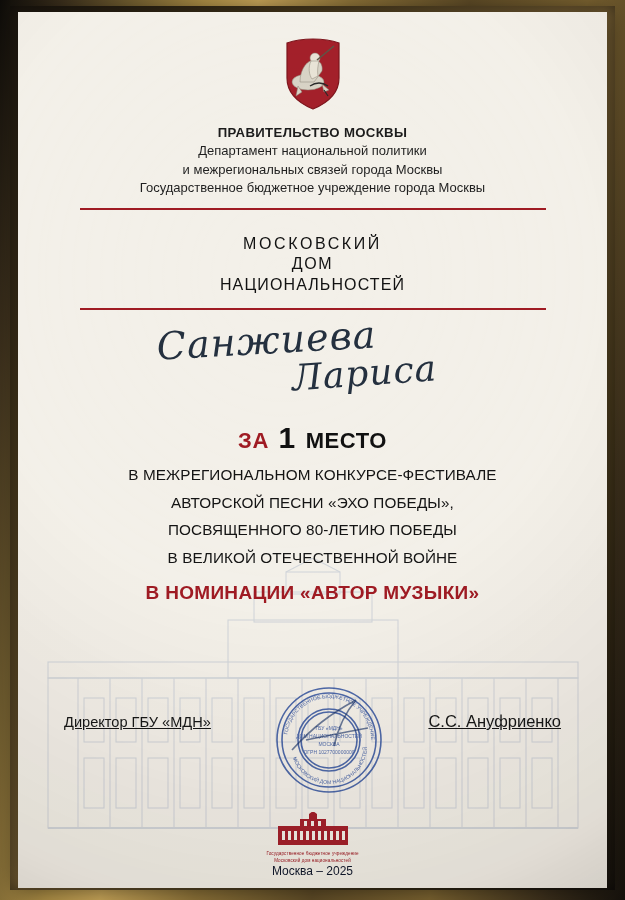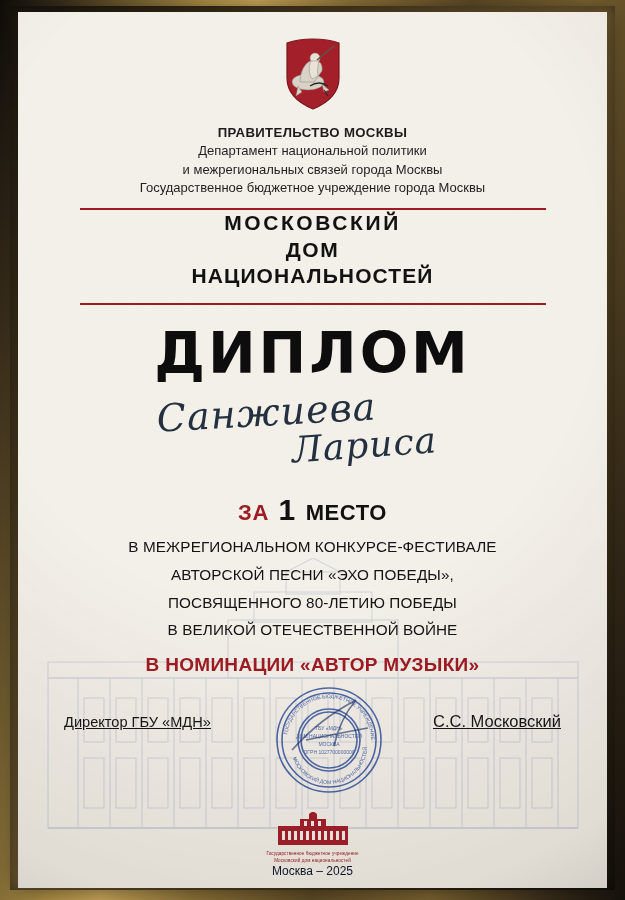--- a/index.html
+++ b/index.html
@@ -101,23 +101,23 @@
   }
 
   .rule {
     height: 2px;
     background: #9f1b23;
     margin: 11px auto 0;
     width: 466px;
   }
 
   .org {
-    margin-top: 0;
-    font-size: 21px;
-    font-weight: 700;
+    margin-top: 24px;
+    font-size: 16px;
+    font-weight: 400;
     letter-spacing: 2.6px;
     line-height: 1.28;
     color: #121212;
   }
   .org .l2 { letter-spacing: 1.6px; }
   .org .l3 { letter-spacing: 1.1px; }
 
   .rule2 {
     height: 2px;
     background: #9f1b23;
@@ -354,21 +354,20 @@
       <div class="rule"></div>
 
       <div class="org">
         <div class="l1">МОСКОВСКИЙ</div>
         <div class="l2">ДОМ</div>
         <div class="l3">НАЦИОНАЛЬНОСТЕЙ</div>
       </div>
 
       <div class="rule2"></div>
 
-      <div class="diploma-word">ДИПЛОМ</div>
 
 
       <div class="handwrite hw-surname">Санжиева</div>
       <div class="handwrite hw-name">Лариса</div>
 
       <div class="place-line">
         <span class="za">ЗА</span>
         <span class="num">1</span>
         <span class="mesto">МЕСТО</span>
       </div>
@@ -400,21 +399,21 @@
         <text x="64" y="62">МОСКВА</text>
         <text x="64" y="70">ОГРН 1027700000000</text>
       </g>
     </svg>
     <svg class="stamp-ink" viewBox="0 0 96 86">
       <path d="M6 62 C26 40 44 26 70 12 M70 12 C58 26 52 40 48 58 M20 52 C40 48 60 44 82 40" fill="none" stroke="#1b3468" stroke-width="1.6" opacity=".85"></path>
     </svg>
 
     <div class="signature-row">
       <span class="sign-left">Директор ГБУ «МДН»</span>
-      <span class="sign-right">С.С. Московский</span>
+      <span class="sign-right">С.С. Ануфриенко</span>
     </div>
 
     <div class="bottom-logo">
       <svg width="74" height="34" viewBox="0 0 74 34">
         <rect x="2" y="14" width="70" height="19" fill="#a3202a"></rect>
         <rect x="24" y="7" width="26" height="8" fill="#a3202a"></rect>
         <rect x="33" y="2" width="8" height="6" fill="#a3202a"></rect>
         <path d="M33 2 L37 -1 L41 2" fill="#a3202a"></path>
         <g fill="#f3f0e9">
           <rect x="6" y="19" width="3" height="9"></rect>

